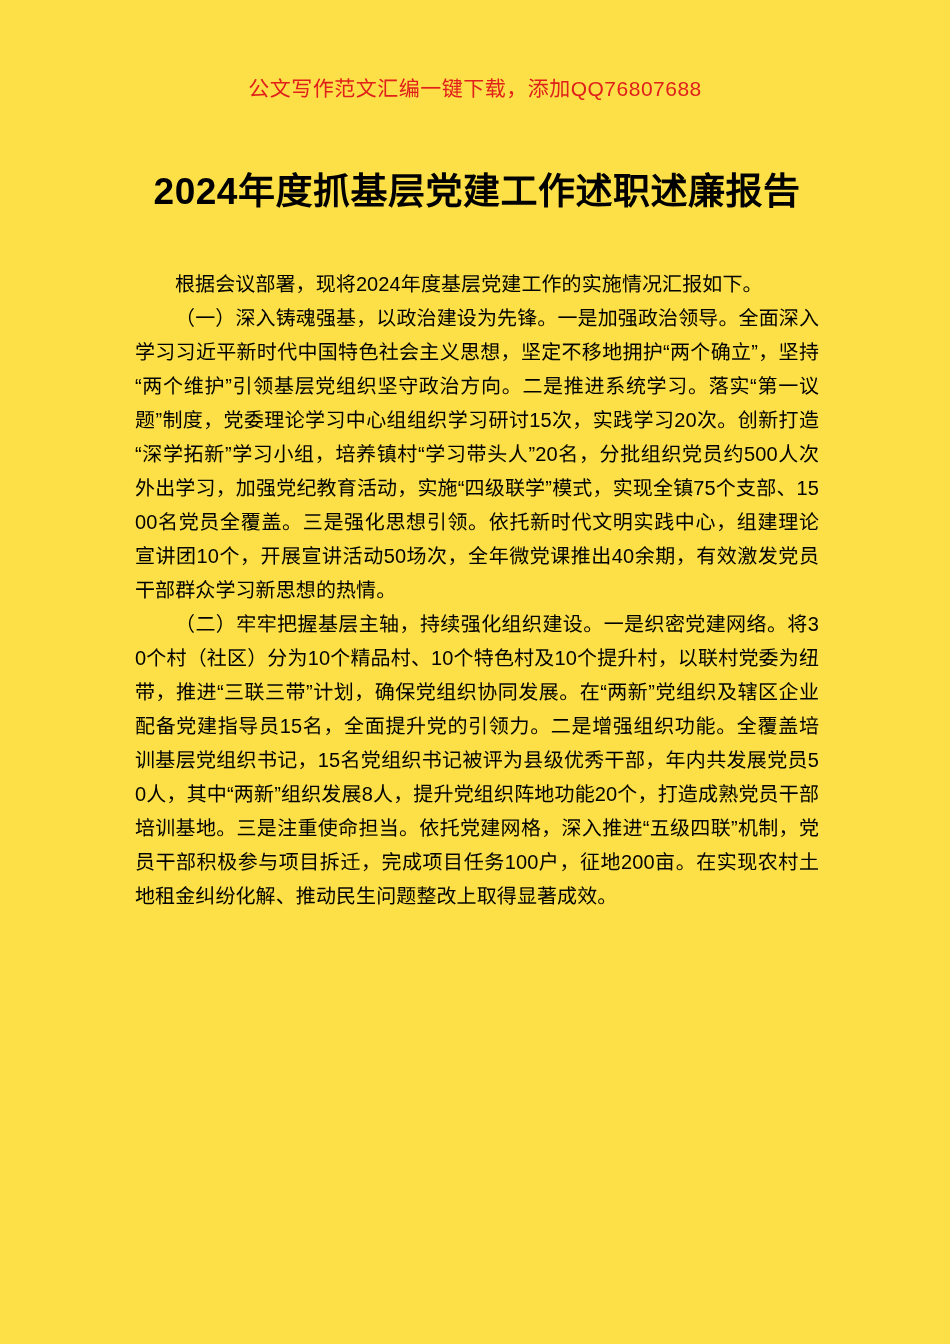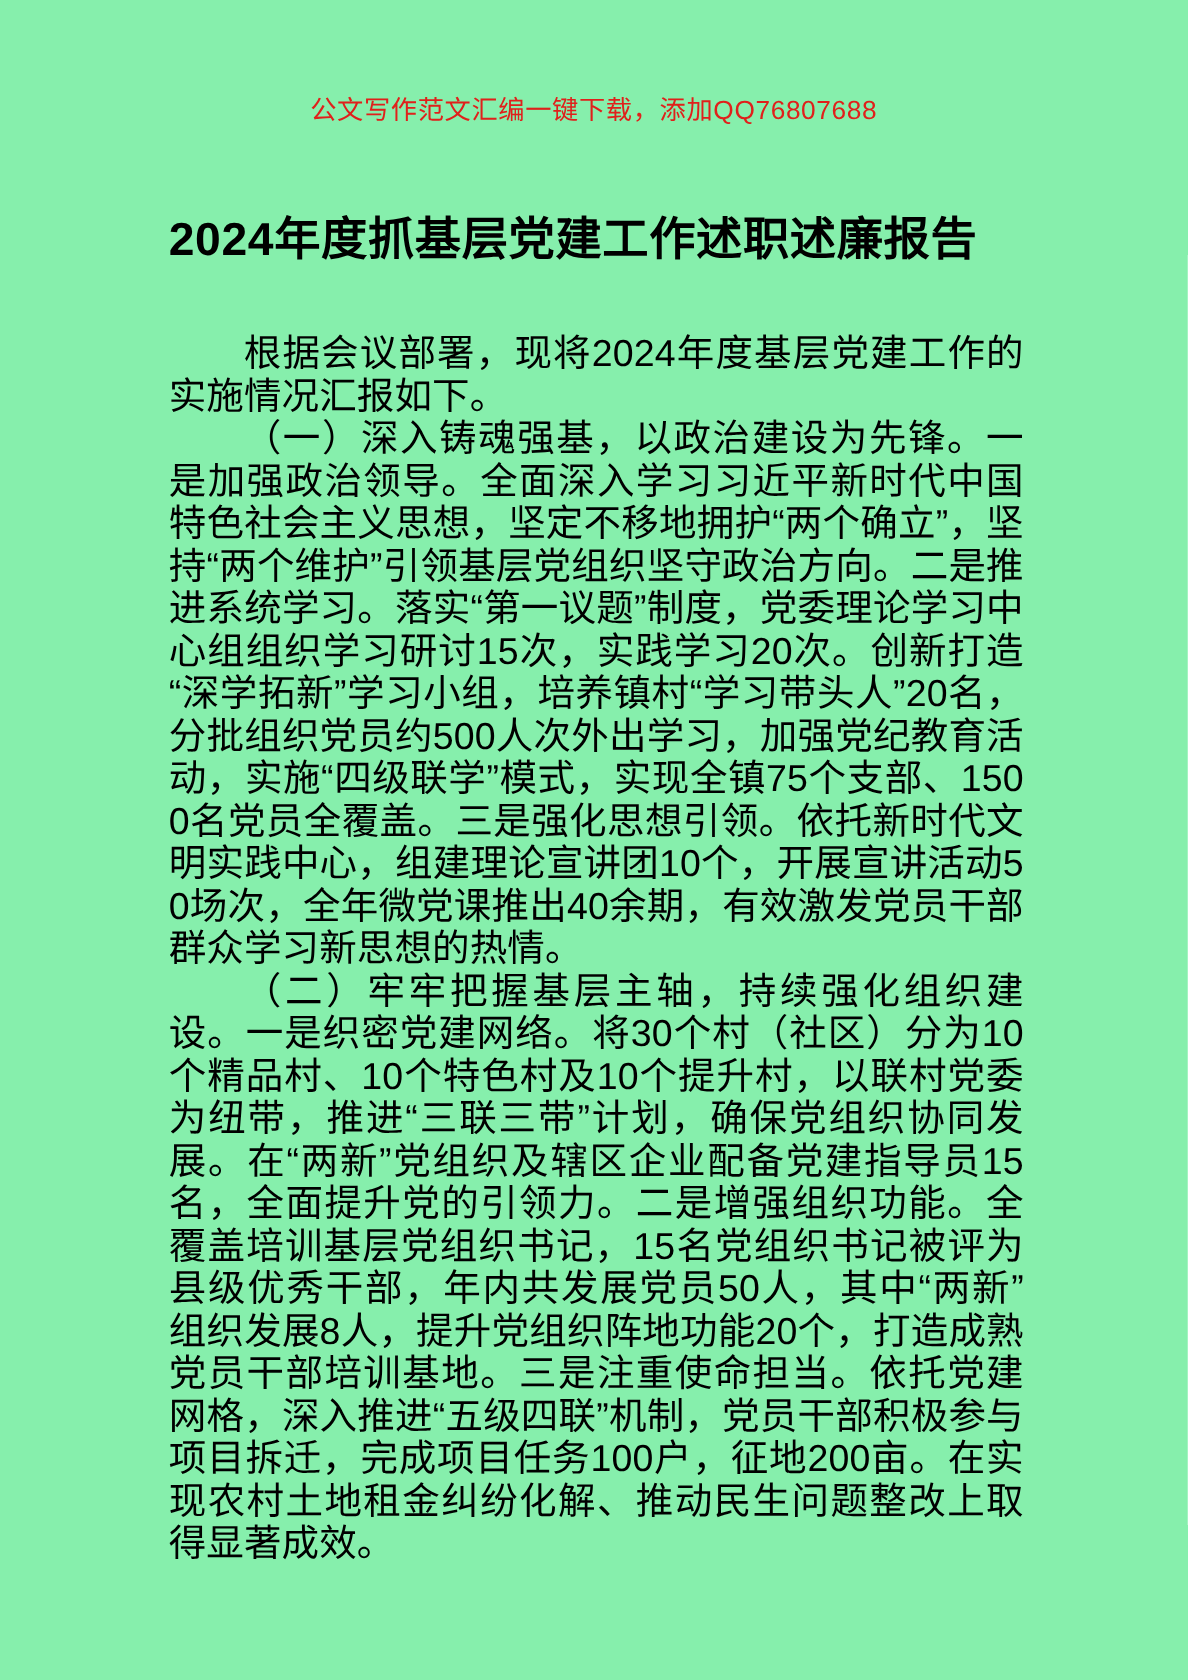--- a/index.html
+++ b/index.html
@@ -14,21 +14,21 @@
     background: #ffffff;
     font-family: "Liberation Sans", "DejaVu Sans", sans-serif;
     color: #000000;
     overflow: hidden;
   }
 
   .page {
     position: relative;
     width: 950px;
     height: 1344px;
-    background: #86efac;
+    background: #fde047;
     padding: 0;
   }
 
   
   .promo-header {
     position: absolute;
     top: 78px;
     left: 0;
     width: 950px;
     text-align: center;
@@ -50,30 +50,30 @@
     top: 168px;
     left: 135px;
     width: 684px;
   }
 
   .doc-title {
     font-family: "Liberation Sans", "DejaVu Sans", sans-serif;
     font-size: 37px;
     font-weight: 600;
     line-height: 1.28;
-    text-align: left;
+    text-align: center;
     letter-spacing: 0.5px;
     color: #000000;
     margin-bottom: 52px;
     white-space: nowrap;
   }
 
   .para {
     font-family: "Liberation Sans", "DejaVu Sans", sans-serif;
-    font-size: 30px;
+    font-size: 20px;
     line-height: 34px;
     color: #000000;
     text-align: justify;
     text-justify: inter-ideograph;
     text-indent: 2em;
     letter-spacing: 0.1px;
     word-break: break-all;
   }
 
   .para + .para { margin-top: 0; }

